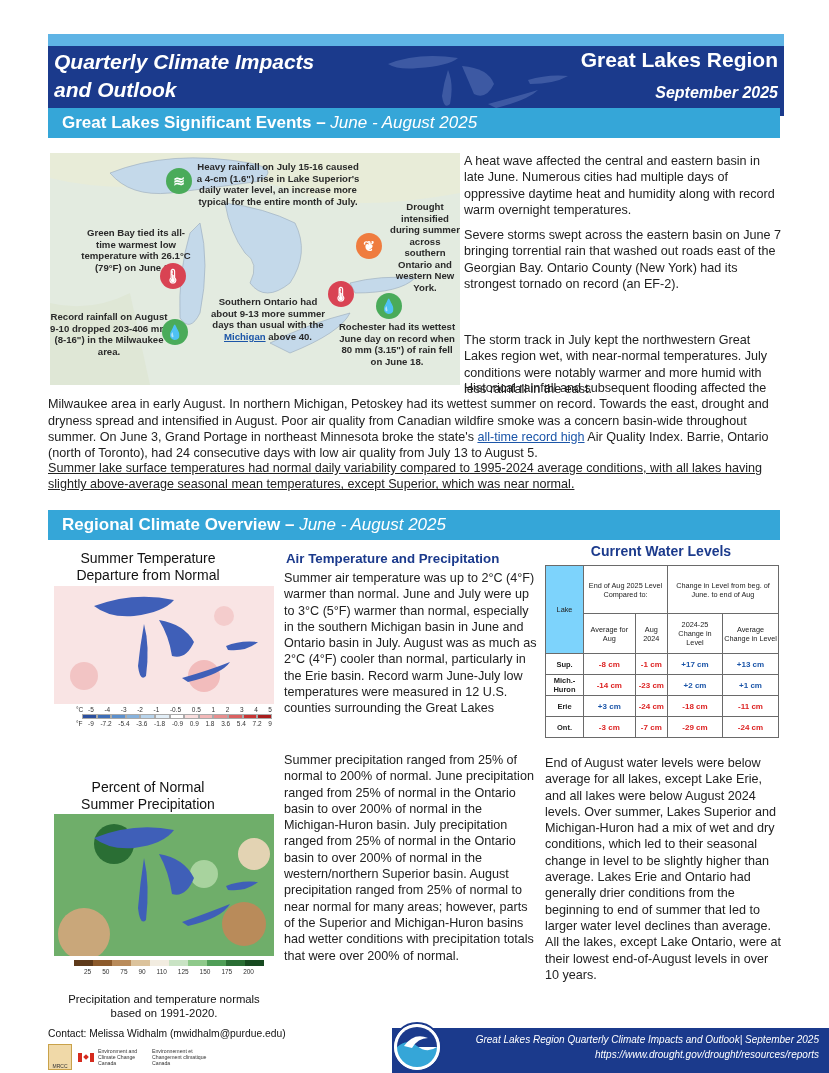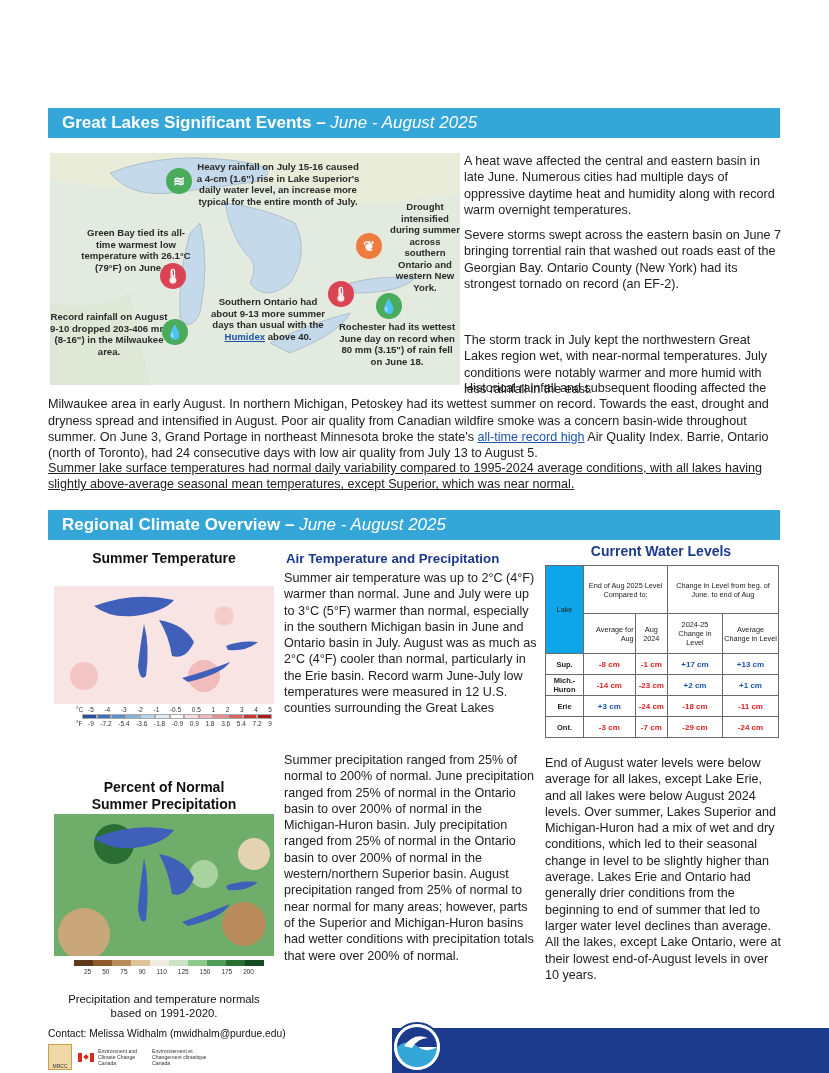--- a/index.html
+++ b/index.html
@@ -28,21 +28,21 @@
   .annot a { color: #1b55a8; text-decoration: underline; }
   .ev-icon { position: absolute; width: 26px; height: 26px; border-radius: 50%; display: flex; align-items: center; justify-content: center; color: #fff; font-size: 14px; font-weight: bold; }
   .ev-green { background: #4aab5a; }
   .ev-red { background: #d94353; }
   .ev-orange { background: #ef7c3f; }
 
   .para { position: absolute; font-size: 12.6px; line-height: 16.3px; color: #222; }
   .para a { color: #1b55a8; text-decoration: underline; }
 
   
-  .map-title { position: absolute; left: 52px; width: 224px; text-align: center; font-weight: bold; font-size: 14px; line-height: 17px; color: #111; }
+  .map-title { position: absolute; left: 36px; width: 224px; text-align: center; font-weight: normal; font-size: 14px; line-height: 17px; color: #111; }
   .map-box { position: absolute; left: 54px; width: 220px; overflow: hidden; }
   .legend-row { position: absolute; left: 54px; width: 220px; font-size: 6.5px; color: #333; }
   .caption { position: absolute; left: 52px; width: 224px; text-align: center; font-size: 11.3px; line-height: 14px; color: #111; }
 
   .subhead { position: absolute; font-weight: bold; color: #1b3a8c; font-size: 13.3px; }
 
   
   .wl-title { position: absolute; left: 545px; top: 543px; width: 232px; text-align: center; font-weight: bold; font-size: 14px; color: #1b3a8c; }
   table.wl { position: absolute; left: 545px; top: 565px; width: 234px; border-collapse: collapse; font-size: 7.3px; }
   table.wl td, table.wl th { border: 1px solid #6a6a6a; text-align: center; font-weight: normal; padding: 1px 1px; }
@@ -60,20 +60,36 @@
   .mrcc { width: 24px; height: 26px; background: #f0d9a8; border: 1px solid #c9a24a; font-size: 5px; text-align: center; display: flex; align-items: flex-end; justify-content: center; color: #333; }
   .eccc { display: flex; align-items: center; gap: 4px; font-size: 5.2px; color: #333; line-height: 6px; }
   .flag { width: 16px; height: 9px; background: linear-gradient(to right, #d52b1e 0 25%, #fff 25% 75%, #d52b1e 75% 100%); position: relative; }
   .flag::after { content: ""; position: absolute; left: 6px; top: 2px; width: 4px; height: 4px; background: #d52b1e; transform: rotate(45deg); }
 </style>
 </head>
 <body>
 
 <div class="page">
 
+  <div class="header">
+    <div class="header-topline"></div>
+    <svg class="header-lakes" viewBox="0 0 200 72">
+      <path d="M10 20 Q40 8 80 14 Q70 22 40 24 Q20 26 10 20Z" fill="#7d95cf"></path>
+      <path d="M70 26 Q76 40 72 60 Q66 66 64 52 Q66 38 70 26Z" fill="#7d95cf"></path>
+      <path d="M84 22 Q110 24 116 40 Q108 56 96 50 Q90 36 84 22Z" fill="#7d95cf"></path>
+      <path d="M110 60 Q140 52 160 46 Q150 56 118 64Z" fill="#7d95cf"></path>
+      <path d="M150 36 Q170 30 190 32 Q176 40 152 40Z" fill="#7d95cf"></path>
+    </svg>
+    <div class="header-title">
+      <div>Quarterly Climate Impacts</div>
+      <div>and Outlook</div>
+    </div>
+    <div class="header-region">Great Lakes Region</div>
+    <div class="header-date">September 2025</div>
+  </div>
 
   <div class="section-bar" style="top:108px;">
     <span>Great Lakes Significant Events</span><span class="dash"> – </span><span class="sub">June - August 2025</span>
   </div>
 
   <div class="events-map">
     <svg class="base" width="410" height="232" viewBox="0 0 410 232">
       <rect width="410" height="232" fill="#e3ebe0"></rect>
       <path d="M0 0 H410 V40 Q300 60 250 40 Q200 20 140 30 Q60 40 0 25Z" fill="#e8ecd8"></path>
       <path d="M60 20 Q120 -4 200 10 Q230 16 210 28 Q170 34 120 40 Q80 44 60 20Z" fill="#c4d9ea" stroke="#9ab" stroke-width="0.6"></path>
@@ -89,21 +105,21 @@
 
     <div class="annot" style="left:3px; top:74px; width:110px;margin-left:28px;">Green Bay tied its all-time warmest low temperature with 26.1°C (79°F) on June 22.</div>
     <div class="ev-icon ev-red" style="left:110px; top:110px;">🌡</div>
 
     <div class="annot" style="left:340px; top:48px; width:70px;">Drought intensified during summer across southern Ontario and western New York.</div>
     <div class="ev-icon ev-orange" style="left:306px; top:80px;">❦</div>
 
     <div class="ev-icon ev-red" style="left:278px; top:128px;">🌡</div>
     <div class="annot" style="left:160px; top:143px; width:116px;">
       <span>Southern Ontario had about 9-13 more summer days than usual with the</span>
-      <a>Humidex</a>
+      <a>Michigan</a>
       <span>above 40.</span>
     </div>
 
     <div class="annot" style="left:0px; top:158px; width:118px;">Record rainfall on August 9-10 dropped 203-406 mm (8-16") in the Milwaukee area.</div>
     <div class="ev-icon ev-green" style="left:112px; top:166px;">💧</div>
 
     <div class="ev-icon ev-green" style="left:326px; top:140px;">💧</div>
     <div class="annot" style="left:286px; top:168px; width:122px;">Rochester had its wettest June day on record when 80 mm (3.15") of rain fell on June 18.</div>
   </div>
 
@@ -114,20 +130,21 @@
     <span>Historical rainfall and subsequent flooding affected the Milwaukee area in early August. In northern Michigan, Petoskey had its wettest summer on record. Towards the east, drought and dryness spread and intensified in August. Poor air quality from Canadian wildfire smoke was a concern basin-wide throughout summer. On June 3, Grand Portage in northeast Minnesota broke the state's </span><a>all-time record high</a><span> Air Quality Index. Barrie, Ontario (north of Toronto), had 24 consecutive days with low air quality from July 13 to August 5.</span>
   </div>
   <div class="para" style="left:48px; top:460px; width:736px;text-decoration:underline;">Summer lake surface temperatures had normal daily variability compared to 1995-2024 average conditions, with all lakes having slightly above-average seasonal mean temperatures, except Superior, which was near normal.</div>
 
   <div class="section-bar" style="top:510px;">
     <span>Regional Climate Overview</span><span class="dash"> – </span><span class="sub">June - August 2025</span>
   </div>
 
   <div class="map-title" style="top:550px;">
     <div>Summer Temperature</div>
+    <div>Departure from Normal</div>
   </div>
   <div class="map-box" style="top:586px; height:118px; background:#fbeceb;">
     <svg width="220" height="118" viewBox="0 0 220 118">
       <rect width="220" height="118" fill="#f9e4e4"></rect>
       <circle cx="30" cy="90" r="14" fill="#f2c4c4"></circle>
       <circle cx="170" cy="30" r="10" fill="#f4cccc"></circle>
       <circle cx="150" cy="90" r="16" fill="#f2bcbc"></circle>
       <path d="M40 20 Q80 5 120 14 Q110 26 80 30 Q55 32 40 20Z" fill="#3f5fb8"></path>
       <path d="M90 38 Q96 60 92 90 Q86 96 84 80 Q86 60 90 38Z" fill="#3f5fb8"></path>
       <path d="M105 34 Q130 38 140 56 Q132 74 118 70 Q115 50 105 34Z" fill="#3f5fb8"></path>
@@ -230,26 +247,26 @@
   <div class="caption" style="top:992px;">Precipitation and temperature normals based on 1991-2020.</div>
 
   <div class="subhead" style="left:286px; top:551px;">Air Temperature and Precipitation</div>
   <div class="para" style="left:284px; top:570px; width:254px;">Summer air temperature was up to 2°C (4°F) warmer than normal. June and July were up to 3°C (5°F) warmer than normal, especially in the southern Michigan basin in June and Ontario basin in July. August was as much as 2°C (4°F) cooler than normal, particularly in the Erie basin. Record warm June-July low temperatures were measured in 12 U.S. counties surrounding the Great Lakes</div>
   <div class="para" style="left:284px; top:752px; width:254px;">Summer precipitation ranged from 25% of normal to 200% of normal. June precipitation ranged from 25% of normal in the Ontario basin to over 200% of normal in the Michigan-Huron basin. July precipitation ranged from 25% of normal in the Ontario basin to over 200% of normal in the western/northern Superior basin. August precipitation ranged from 25% of normal to near normal for many areas; however, parts of the Superior and Michigan-Huron basins had wetter conditions with precipitation totals that were over 200% of normal.</div>
 
   <div class="wl-title">Current Water Levels</div>
   <table class="wl">
     <thead>
       <tr>
-        <th rowspan="2" style="width:38px; background:#0ea5e9;">Lake</th>
+        <th rowspan="2" style="width:38px; background:#7dd3fc;">Lake</th>
         <th colspan="2" style="height:48px;">End of Aug 2025 Level Compared to:</th>
         <th colspan="2">Change in Level from beg. of June. to end of Aug</th>
       </tr>
       <tr>
-        <th style="height:40px;text-align:right;">Average for Aug</th>
+        <th style="height:40px;">Average for Aug</th>
         <th>Aug 2024</th>
         <th>2024-25 Change in Level</th>
         <th>Average Change in Level</th>
       </tr>
     </thead>
     <tbody id="wl-body">
         <tr>
           <td class="lake">Sup.</td>
           <td class="val">-8 cm</td>
           <td class="val">-1 cm</td>
@@ -292,13 +309,17 @@
   </div>
   <div class="footer-bar"></div>
   <div class="noaa-logo">
     <svg width="46" height="46" viewBox="0 0 46 46">
       <circle cx="23" cy="23" r="23" fill="#ffffff"></circle>
       <path d="M3 23 A20 20 0 0 1 43 23Z" fill="#1b3a8c"></path>
       <path d="M3 23 Q13 14 23 22 Q33 30 43 23 A20 20 0 0 1 3 23Z" fill="#35a6d8"></path>
       <path d="M10 22 Q20 8 34 14 Q24 14 18 24Z" fill="#ffffff"></path>
     </svg>
   </div>
+  <div class="footer-text">
+    <div>Great Lakes Region Quarterly Climate Impacts and Outlook| September 2025</div>
+    <div>https://www.drought.gov/drought/resources/reports</div>
+  </div>
 </div>
 
 </body></html>

